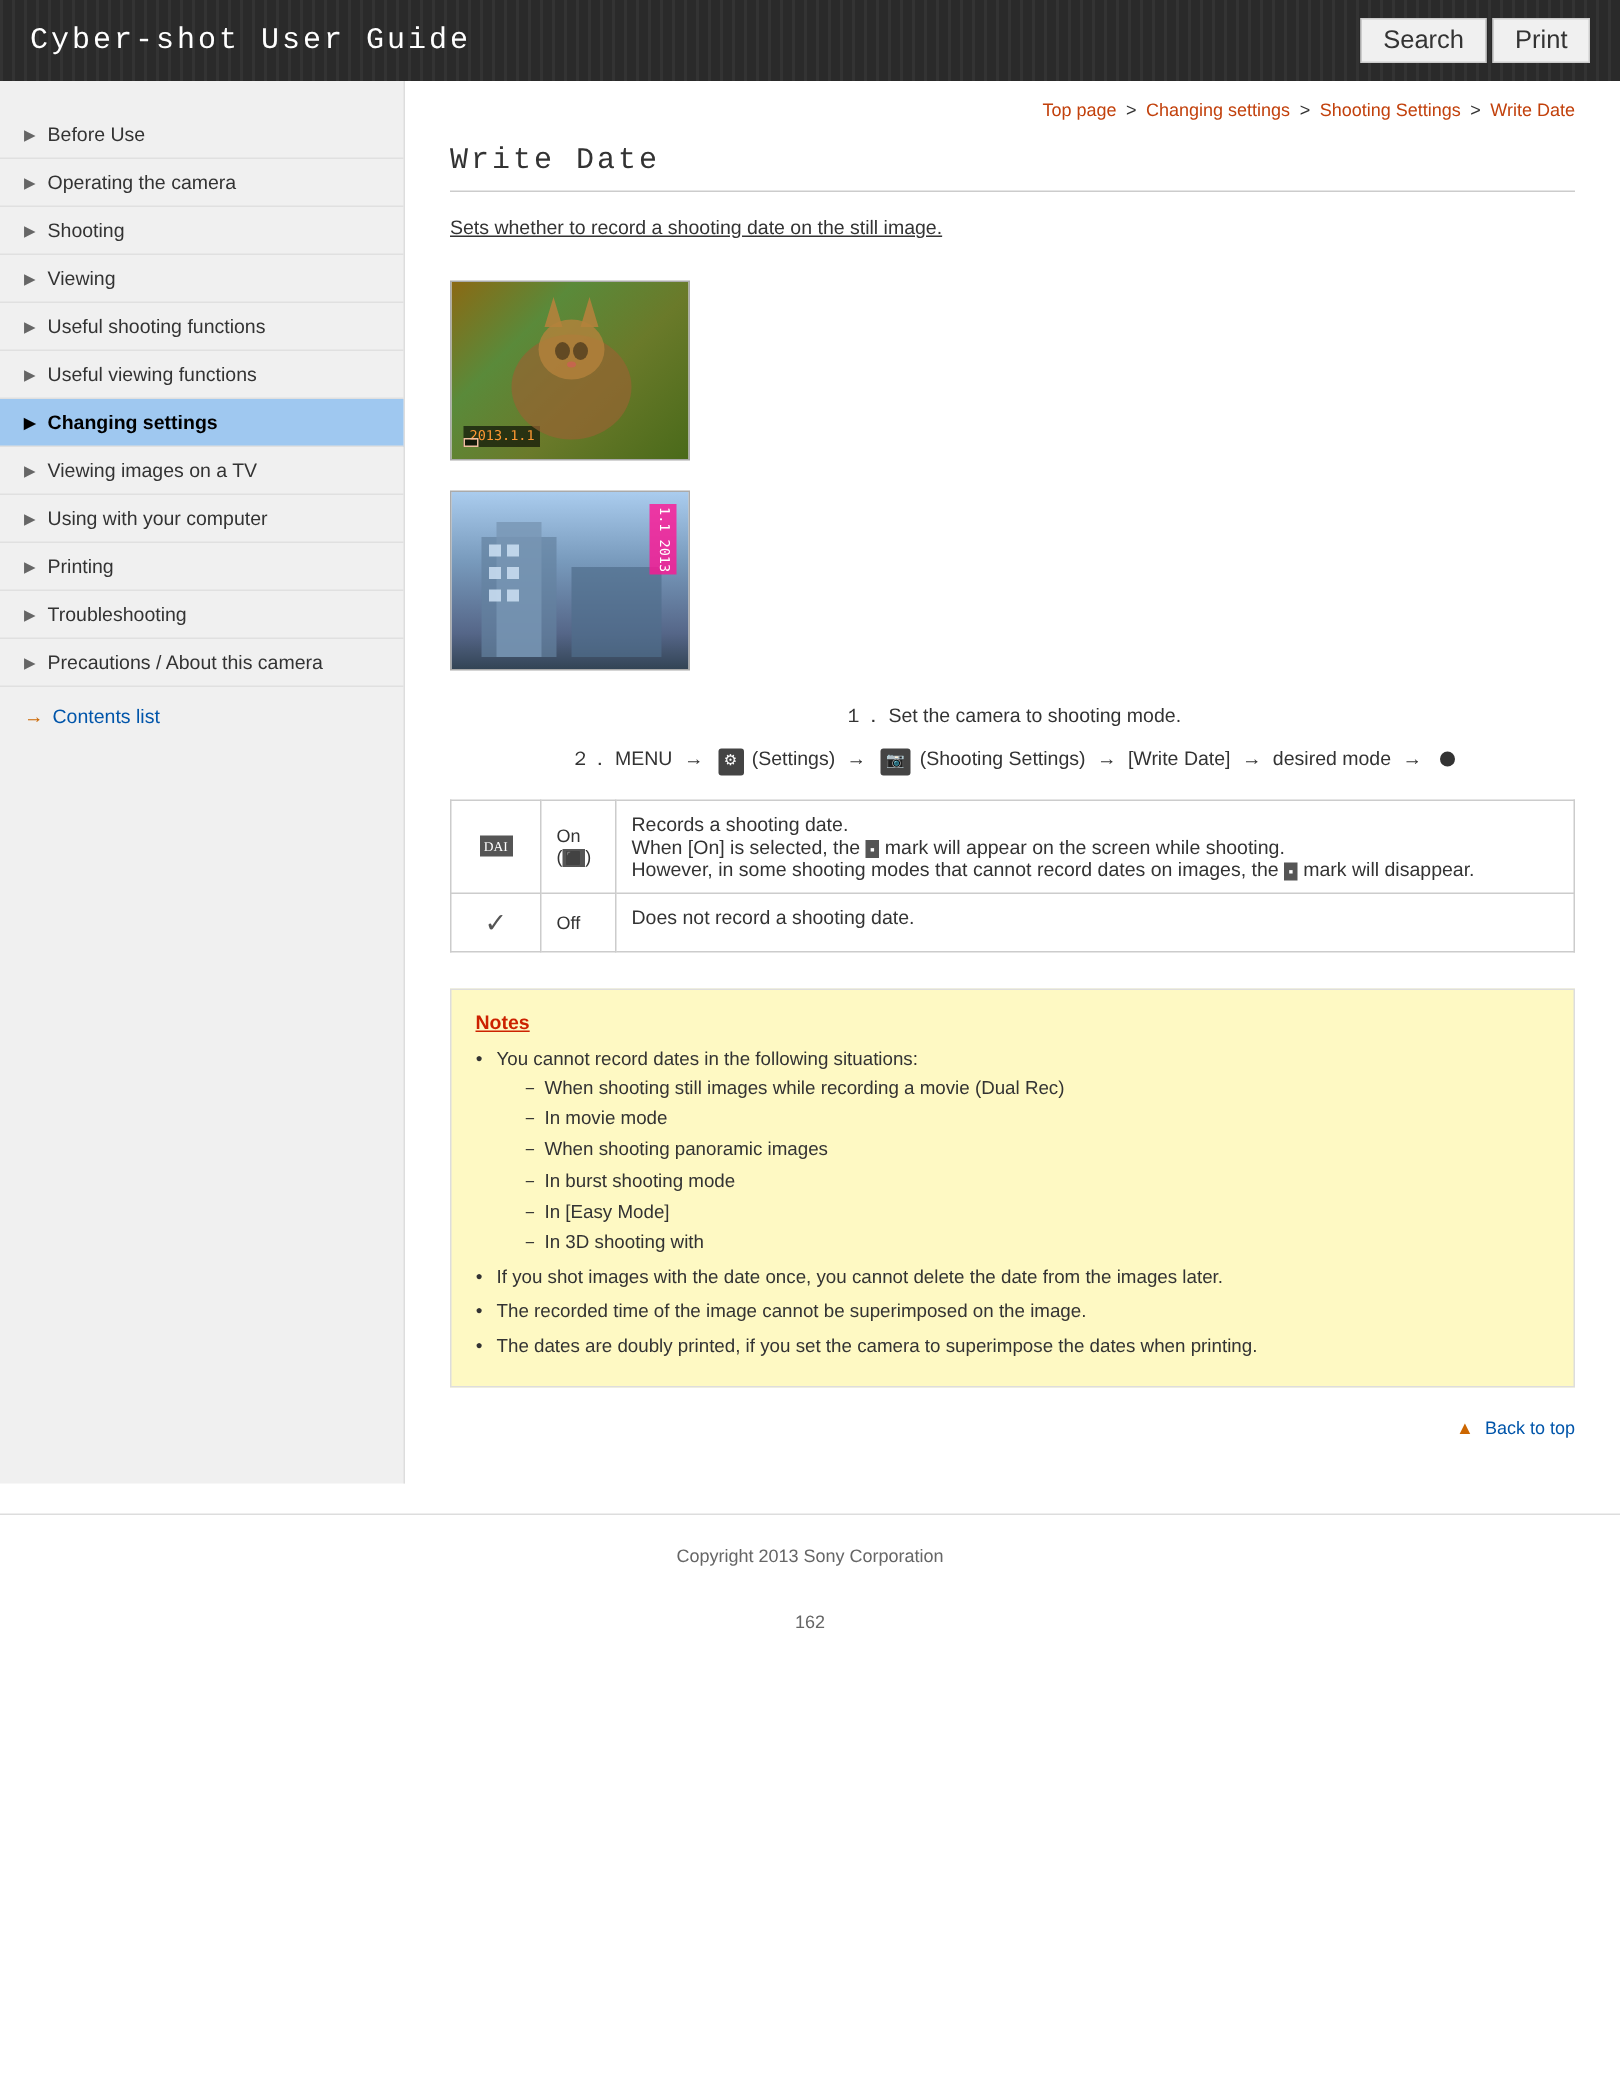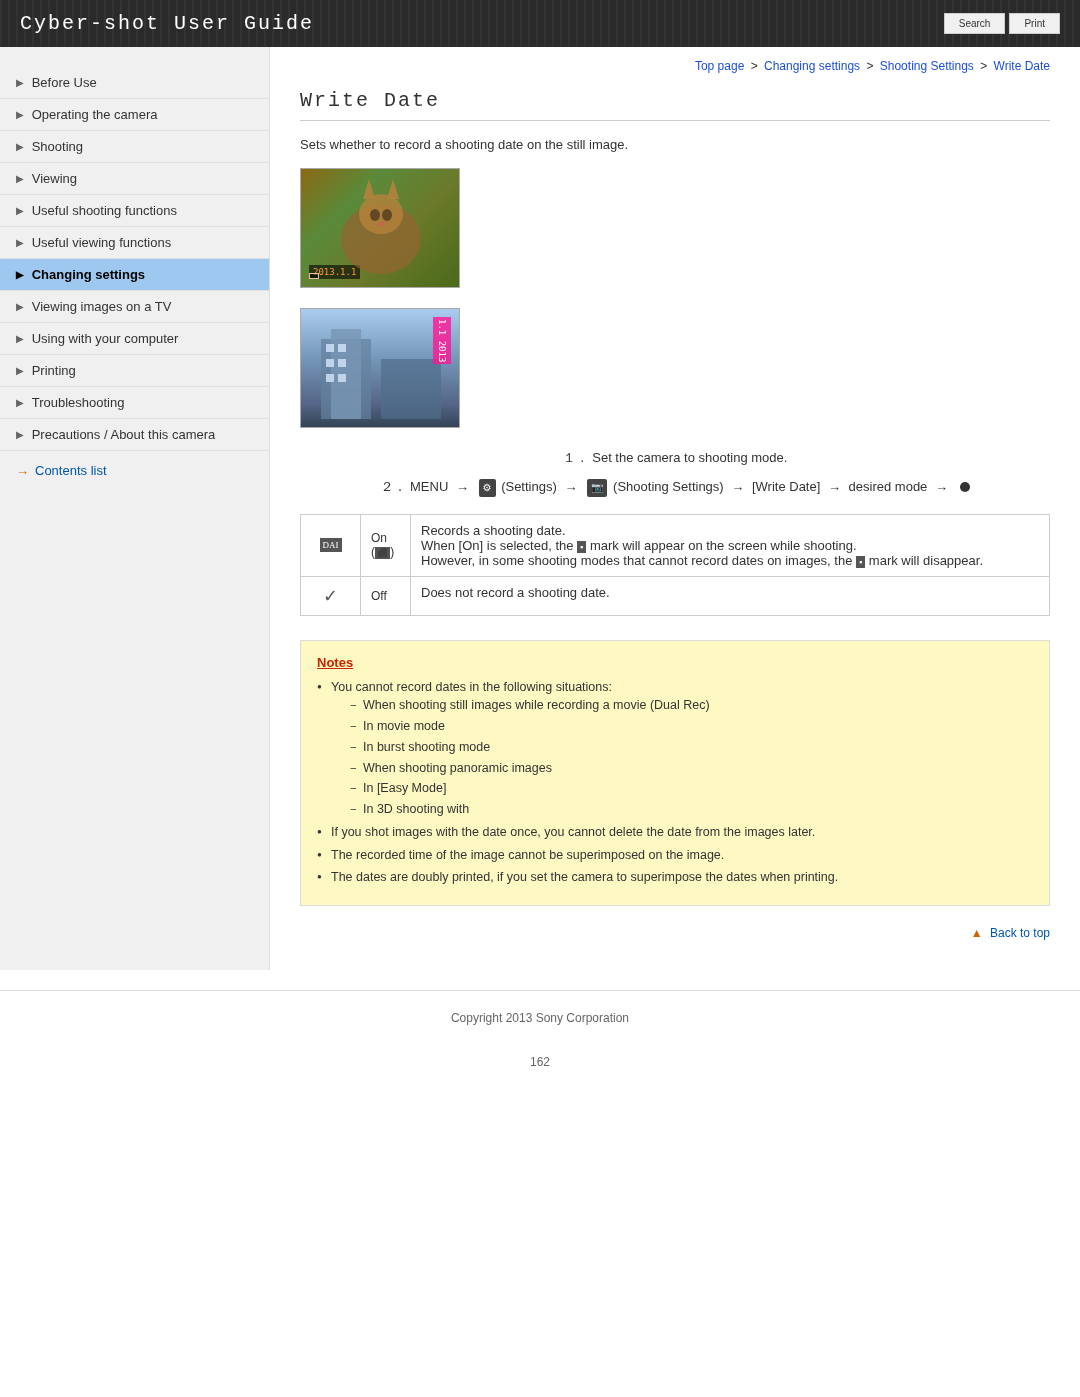--- a/index.html
+++ b/index.html
@@ -21,21 +21,21 @@
       letter-spacing: 2px;
     }
     .header-buttons {
       display: flex;
       gap: 4px;
     }
     .header-btn {
       background: #f0f0f0;
       border: 1px solid #ccc;
       padding: 4px 14px;
-      font-size: 10px;
+      font-size: 17px;
       cursor: pointer;
       color: #333;
     }
 
     
     .main-layout {
       display: flex;
       min-height: 900px;
     }
 
@@ -91,39 +91,40 @@
     }
 
     
     .breadcrumb {
       padding: 12px 0 16px 0;
       font-size: 12px;
       color: #0055aa;
       text-align: right;
     }
     .breadcrumb a, .breadcrumb span {
-      color: #1d4ed8;
+      color: #c2410c;
       text-decoration: none;
     }
     .breadcrumb .sep { color: #333; margin: 0 3px; }
 
     
     .page-title {
       font-size: 20px;
       font-family: 'Courier New', monospace;
       font-weight: normal;
       letter-spacing: 2px;
       border-bottom: 1px solid #ccc;
       padding-bottom: 8px;
       margin-bottom: 16px;
     }
 
     .page-description {
       font-size: 13px;
-      margin-bottom: 16px;
+      margin-bottom: 28px;
+      text-decoration: underline;
     }
 
     
     .images-row {
       display: flex;
       gap: 20px;
       margin-bottom: 20px;
       flex-direction: column;
     }
     .image-placeholder {
@@ -481,22 +482,22 @@
     </table>
 
     <div class="notes-box">
       <div class="notes-title">Notes</div>
       <ul class="notes-list">
         <li>
           <span>You cannot record dates in the following situations:</span>
           <ul class="sub-list">
             <li><span>When shooting still images while recording a movie (Dual Rec)</span></li>
             <li><span>In movie mode</span></li>
+            <li><span>When shooting panoramic images</span></li>
             <li><span>In burst shooting mode</span></li>
-            <li><span>When shooting panoramic images</span></li>
             <li><span>In [Easy Mode]</span></li>
             <li><span>In 3D shooting with</span></li>
           </ul>
         </li>
         <li>
           <span>If you shot images with the date once, you cannot delete the date from the images later.</span>
         </li>
         <li>
           <span>The recorded time of the image cannot be superimposed on the image.</span>
         </li>

